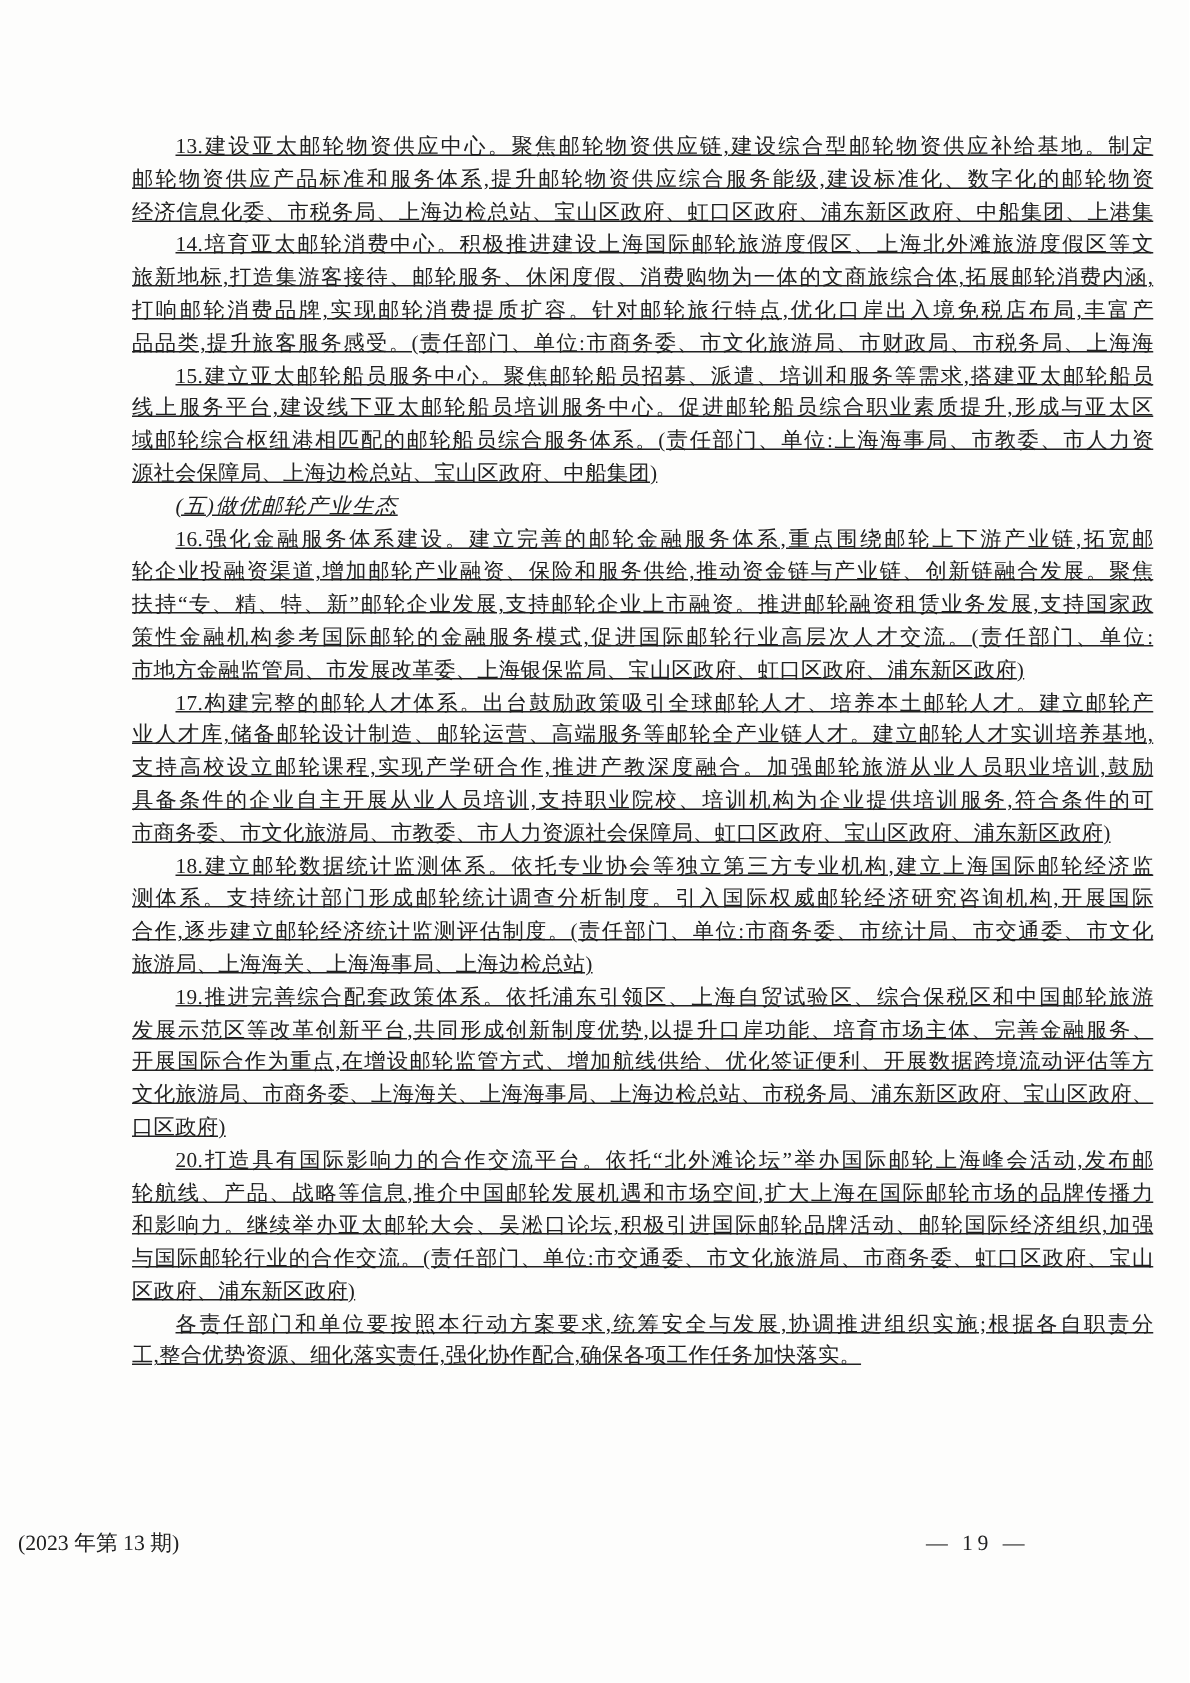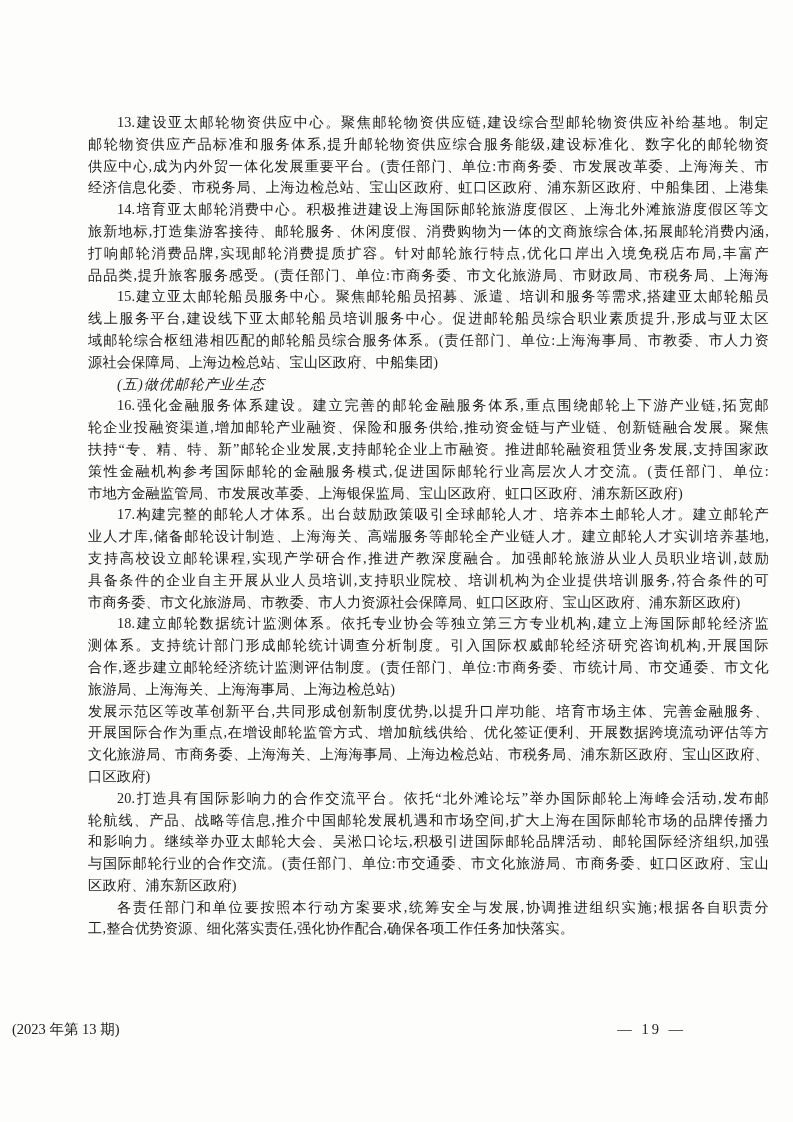--- a/index.html
+++ b/index.html
@@ -6,22 +6,23 @@
   .page {
     position:relative;
     width:793px; height:1122px;
     background:#fdfdfc;
     color:#212121;
     font-family:"Liberation Serif","DejaVu Serif",serif;
     overflow:hidden;
   }
   .text-col {
     position:absolute;
-    left:88px; top:112px;
+    left:88px; top:88px;
     width:681px;
+    text-decoration:underline;
   }
   .line {
     height:21.8px;
     line-height:21.8px;
     font-size:14.2px;
     text-align:justify;
     text-align-last:justify;
     overflow:hidden;
     white-space:normal;
     letter-spacing:0.2px;
@@ -54,21 +55,20 @@
 </style>
 </head>
 <body>
 
 <div class="page">
   <div class="text-col">
 
     <div>
       <div class="line indent">13.建设亚太邮轮物资供应中心。聚焦邮轮物资供应链,建设综合型邮轮物资供应补给基地。制定</div>
       <div class="line">邮轮物资供应产品标准和服务体系,提升邮轮物资供应综合服务能级,建设标准化、数字化的邮轮物资</div>
-      <div class="line">供应中心,成为内外贸一体化发展重要平台。(责任部门、单位:市商务委、市发展改革委、上海海关、市</div>
       <div class="line last">经济信息化委、市税务局、上海边检总站、宝山区政府、虹口区政府、浦东新区政府、中船集团、上港集团)</div>
     </div>
 
     <div>
       <div class="line indent">14.培育亚太邮轮消费中心。积极推进建设上海国际邮轮旅游度假区、上海北外滩旅游度假区等文</div>
       <div class="line">旅新地标,打造集游客接待、邮轮服务、休闲度假、消费购物为一体的文商旅综合体,拓展邮轮消费内涵,</div>
       <div class="line">打响邮轮消费品牌,实现邮轮消费提质扩容。针对邮轮旅行特点,优化口岸出入境免税店布局,丰富产</div>
       <div class="line">品品类,提升旅客服务感受。(责任部门、单位:市商务委、市文化旅游局、市财政局、市税务局、上海海</div>
     </div>
 
@@ -84,34 +84,35 @@
     <div>
       <div class="line indent">16.强化金融服务体系建设。建立完善的邮轮金融服务体系,重点围绕邮轮上下游产业链,拓宽邮</div>
       <div class="line">轮企业投融资渠道,增加邮轮产业融资、保险和服务供给,推动资金链与产业链、创新链融合发展。聚焦</div>
       <div class="line">扶持“专、精、特、新”邮轮企业发展,支持邮轮企业上市融资。推进邮轮融资租赁业务发展,支持国家政</div>
       <div class="line">策性金融机构参考国际邮轮的金融服务模式,促进国际邮轮行业高层次人才交流。(责任部门、单位:</div>
       <div class="line last">市地方金融监管局、市发展改革委、上海银保监局、宝山区政府、虹口区政府、浦东新区政府)</div>
     </div>
 
     <div>
       <div class="line indent">17.构建完整的邮轮人才体系。出台鼓励政策吸引全球邮轮人才、培养本土邮轮人才。建立邮轮产</div>
-      <div class="line">业人才库,储备邮轮设计制造、上海海关、高端服务等邮轮全产业链人才。建立邮轮人才实训培养基地,</div>
+      <div class="line">业人才库,储备邮轮设计制造、邮轮运营、高端服务等邮轮全产业链人才。建立邮轮人才实训培养基地,</div>
       <div class="line">支持高校设立邮轮课程,实现产学研合作,推进产教深度融合。加强邮轮旅游从业人员职业培训,鼓励</div>
       <div class="line">具备条件的企业自主开展从业人员培训,支持职业院校、培训机构为企业提供培训服务,符合条件的可</div>
       <div class="line last">市商务委、市文化旅游局、市教委、市人力资源社会保障局、虹口区政府、宝山区政府、浦东新区政府)</div>
     </div>
 
     <div>
       <div class="line indent">18.建立邮轮数据统计监测体系。依托专业协会等独立第三方专业机构,建立上海国际邮轮经济监</div>
       <div class="line">测体系。支持统计部门形成邮轮统计调查分析制度。引入国际权威邮轮经济研究咨询机构,开展国际</div>
       <div class="line">合作,逐步建立邮轮经济统计监测评估制度。(责任部门、单位:市商务委、市统计局、市交通委、市文化</div>
       <div class="line last">旅游局、上海海关、上海海事局、上海边检总站)</div>
     </div>
 
     <div>
+      <div class="line indent">19.推进完善综合配套政策体系。依托浦东引领区、上海自贸试验区、综合保税区和中国邮轮旅游</div>
       <div class="line">发展示范区等改革创新平台,共同形成创新制度优势,以提升口岸功能、培育市场主体、完善金融服务、</div>
       <div class="line">开展国际合作为重点,在增设邮轮监管方式、增加航线供给、优化签证便利、开展数据跨境流动评估等方</div>
       <div class="line">文化旅游局、市商务委、上海海关、上海海事局、上海边检总站、市税务局、浦东新区政府、宝山区政府、虹</div>
       <div class="line last">口区政府)</div>
     </div>
 
     <div>
       <div class="line indent">20.打造具有国际影响力的合作交流平台。依托“北外滩论坛”举办国际邮轮上海峰会活动,发布邮</div>
       <div class="line">轮航线、产品、战略等信息,推介中国邮轮发展机遇和市场空间,扩大上海在国际邮轮市场的品牌传播力</div>
       <div class="line">和影响力。继续举办亚太邮轮大会、吴淞口论坛,积极引进国际邮轮品牌活动、邮轮国际经济组织,加强</div>

